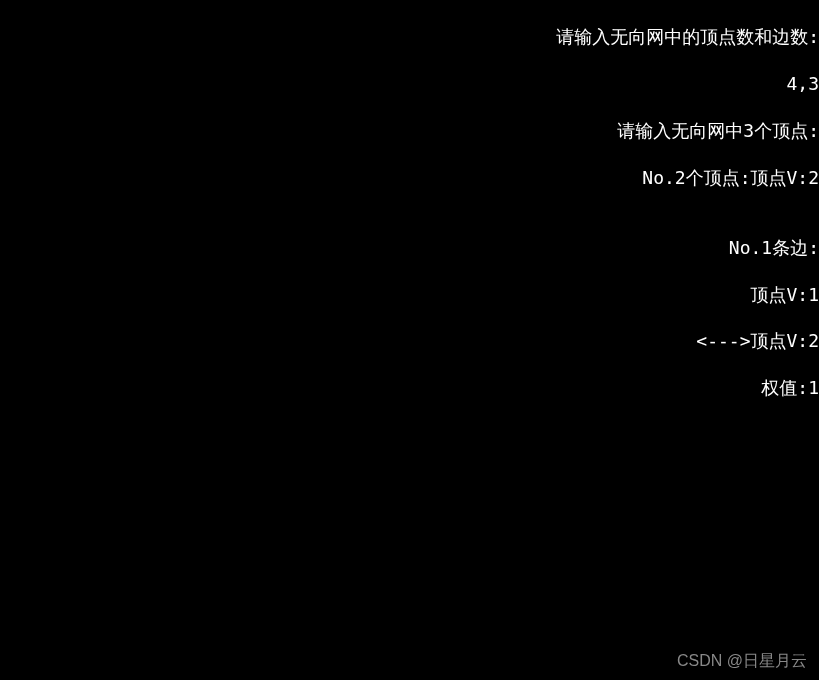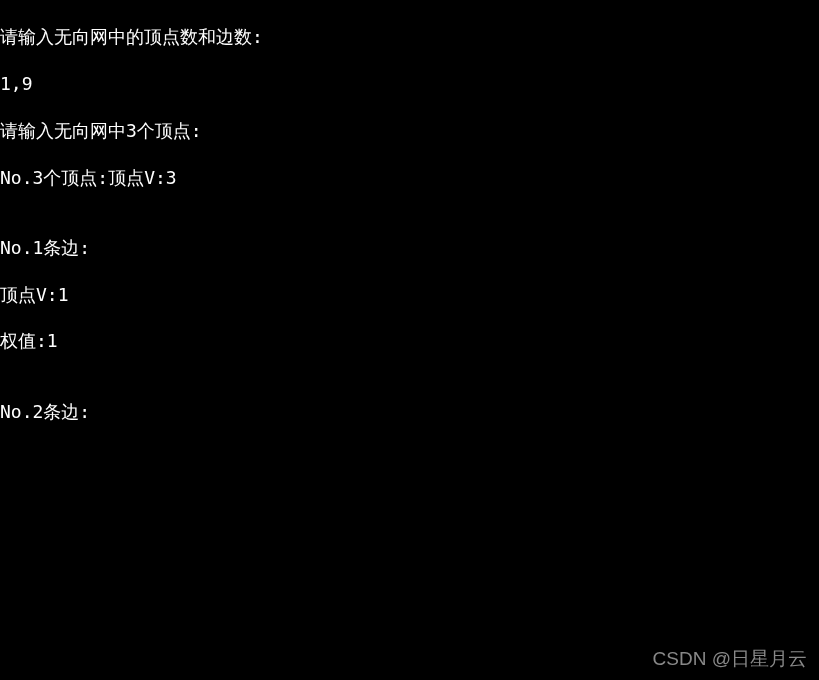--- a/index.html
+++ b/index.html
@@ -17,44 +17,45 @@
       position: relative;
       line-height: 1.3;
       overflow: hidden;
     }
     .terminal {
       padding: 2px 0 0 0;
       white-space: pre;
     }
     .line {
       display: block;
+      text-align: right;
     }
     .watermark {
       position: absolute;
       bottom: 8px;
       right: 12px;
       color: #888888;
-      font-size: 19px;
+      font-size: 16px;
       font-family: sans-serif;
     }
   </style>
 </head>
 <body>
 
 <div class="terminal">
 <span class="line">请输入无向网中的顶点数和边数:</span>
-<span class="line">1,9</span>
+<span class="line">4,3</span>
 <span class="line">请输入无向网中3个顶点:</span>
-<span class="line">No.3个顶点:顶点V:3</span>
+<span class="line">No.2个顶点:顶点V:2</span>
 <span class="line"></span>
 <span class="line">No.1条边:</span>
 <span class="line">顶点V:1</span>
+<span class="line">&lt;---&gt;顶点V:2</span>
 <span class="line">权值:1</span>
 <span class="line"></span>
-<span class="line">No.2条边:</span>
 
 
 <span class="line"></span>
 
 
 
 
 
 
 

